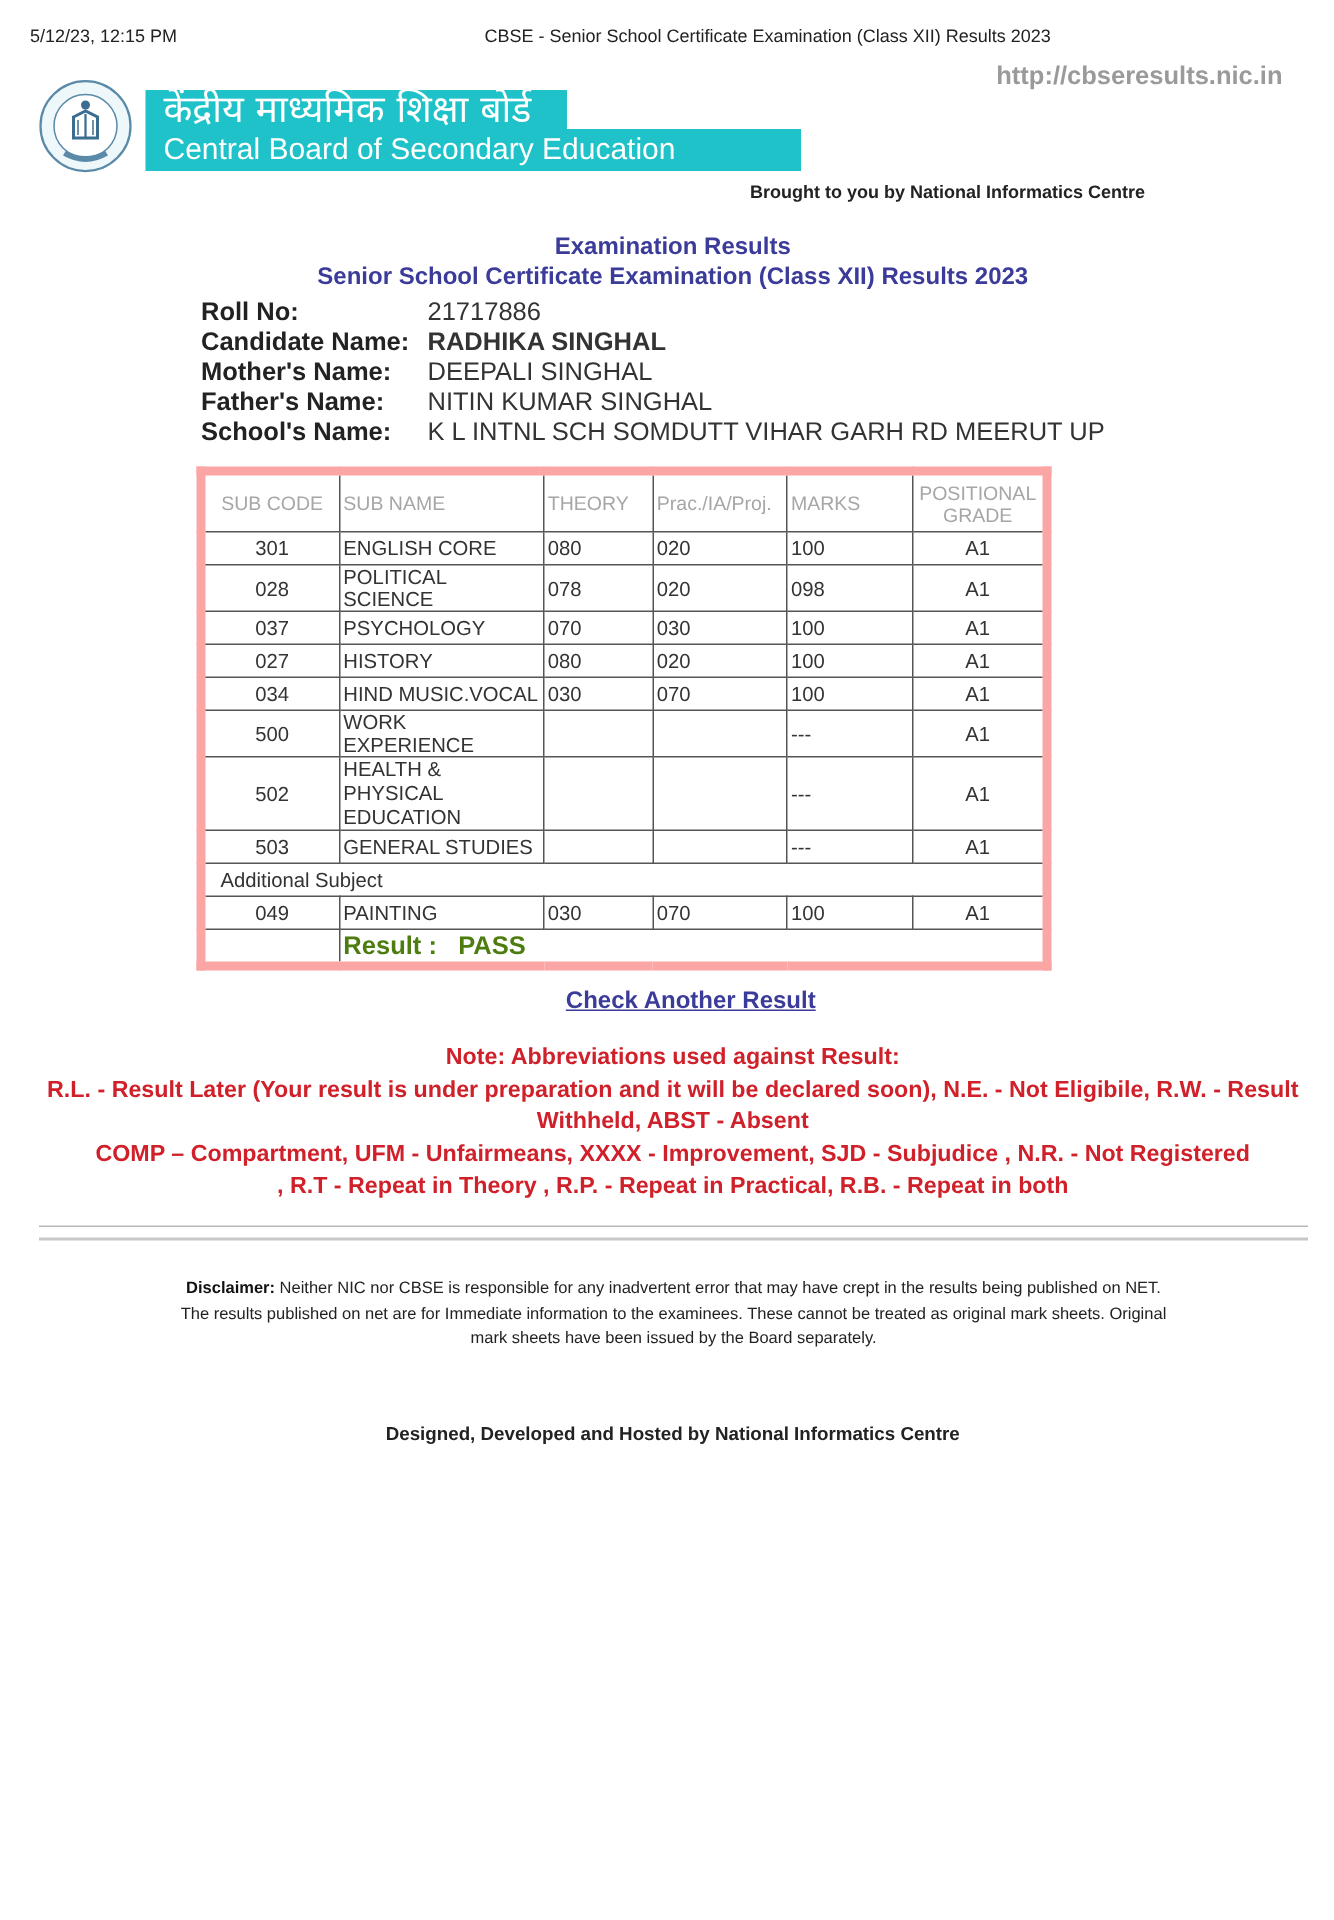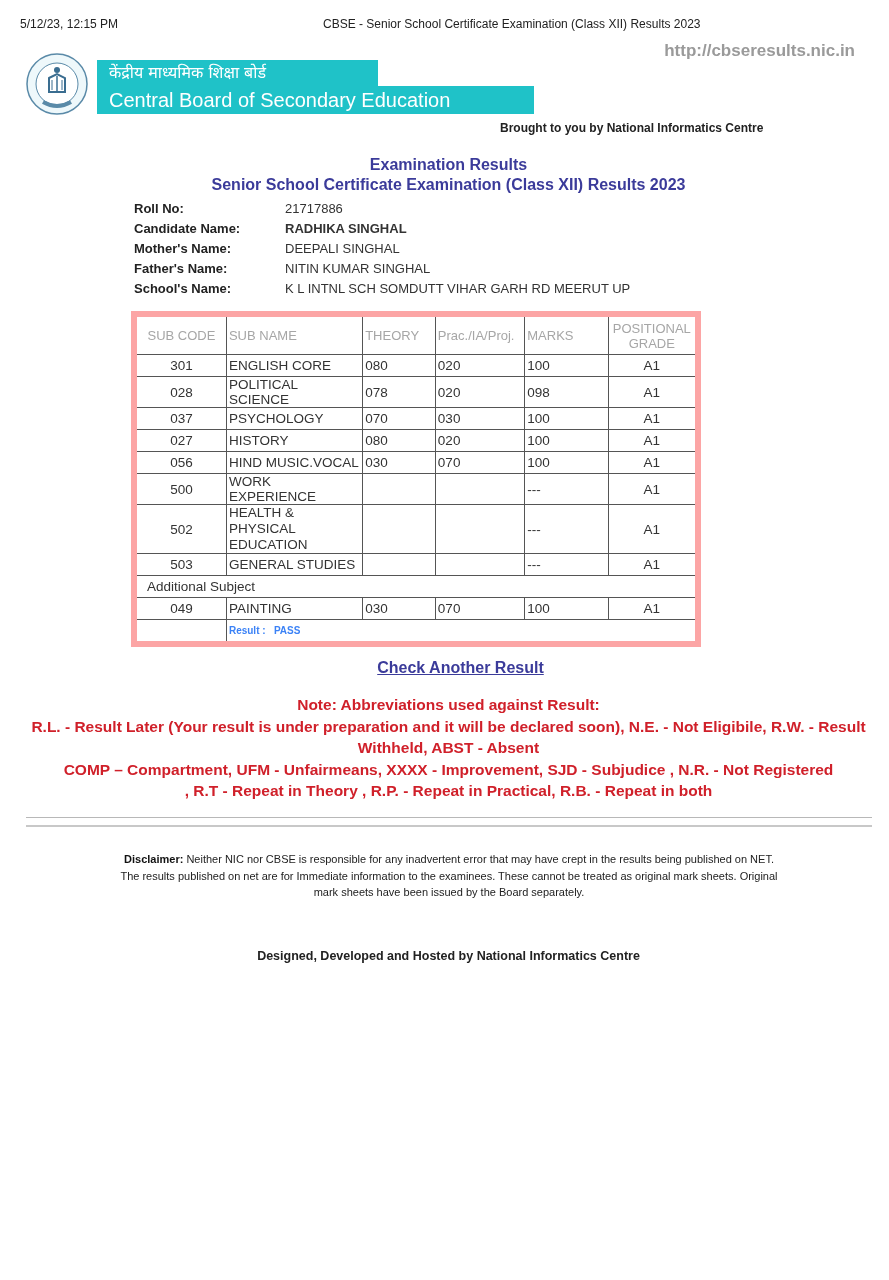--- a/index.html
+++ b/index.html
@@ -8,52 +8,52 @@
       font-family: "Liberation Sans", sans-serif; color: #222;
     }
     .abs { position: absolute; }
     .print-date { left: 20px; top: 17px; font-size: 12px; color: #222; }
     .print-title { left: 323px; top: 17px; font-size: 12px; color: #222; }
     .site-url { right: 34px; top: 41px; font-size: 17px; font-weight: bold; color: #9a9a9a; }
 
     .emblem { left: 25px; top: 52px; width: 64px; height: 64px; }
     .banner-hi {
       left: 97px; top: 60px; height: 26px; width: 281px;
-      background: #1fc2c8; color: #fff; font-size: 16px; line-height: 26px;
+      background: #1fc2c8; color: #fff; font-size: 25px; line-height: 26px;
       padding-left: 12px; box-sizing: border-box; font-family: "DejaVu Sans", sans-serif;
     }
     .banner-en {
       left: 97px; top: 86px; height: 28px; width: 437px;
       background: #1fc2c8; color: #fff; font-size: 20px; line-height: 28px;
       padding-left: 12px; box-sizing: border-box;
     }
     .brought { left: 500px; top: 121px; font-size: 12px; font-weight: bold; color: #222; }
 
     .exam-h1 { left: 0; width: 897px; top: 156px; text-align: center; font-size: 16px; font-weight: bold; color: #3b3b9a; }
     .exam-h2 { left: 0; width: 897px; top: 176px; text-align: center; font-size: 16px; font-weight: bold; color: #3b3b9a; }
 
-    .info { left: 134px; top: 198px; font-size: 13px; border-collapse: collapse; }
+    .info { left: 134px; top: 198px; font-size: 17px; border-collapse: collapse; }
     .info td { padding: 0; height: 20px; vertical-align: middle; }
     .info td.lbl { width: 151px; font-weight: bold; color: #222; }
     .info td.val { color: #333; }
     .info td.val.bold { font-weight: bold; margin-top: 48px; }
 
     table.marks {
       position: absolute; left: 131px; top: 311px; width: 570px;
       border-collapse: collapse; font-size: 13.5px; color: #333;
       border: 6px solid #fca5a5;
     }
     table.marks td, table.marks th {
       border: 1px solid #555; padding: 0 2px; height: 21px; text-align: left; font-weight: normal;
     }
     table.marks th { color: #a6a6a6; font-size: 13px; height: 37px; }
     table.marks th.c, table.marks td.c { text-align: center; }
     table.marks tr.tall td { height: 36px; }
     table.marks td.addl { color: #333; }
-    table.marks td.result { color: #3b82f6; font-weight: bold; font-size: 10px; }
+    table.marks td.result { color: #4d7c0f; font-weight: bold; font-size: 17px; }
 
     .check { left: 0; width: 897px; top: 659px; text-align: center; font-size: 16px; font-weight: bold; }
     .check a { color: #3b3b9a; text-decoration: underline; margin-left: 24px; }
     .note { left: 20px; width: 857px; top: 694px; text-align: center; font-size: 15.5px; font-weight: bold; color: #d0202a; line-height: 21.5px; }
 
     .hr1 { left: 26px; width: 846px; top: 817px; border-top: 1px solid #b8b8b8; }
     .hr2 { left: 26px; width: 846px; top: 825px; border-top: 2px solid #c8c8c8; }
 
     .disclaimer { left: 120px; width: 658px; top: 851px; text-align: center; font-size: 11px; color: #222; line-height: 16.5px; }
     .disclaimer b { color: #111; }
@@ -155,21 +155,21 @@
       </tr>
       <tr>
         <td class="c">027</td>
         <td>HISTORY</td>
         <td>080</td>
         <td>020</td>
         <td>100</td>
         <td class="c">A1</td>
       </tr>
       <tr>
-        <td class="c">056</td>
+        <td class="c">034</td>
         <td>HIND MUSIC.VOCAL</td>
         <td>030</td>
         <td>070</td>
         <td>100</td>
         <td class="c">A1</td>
       </tr>
       <tr>
         <td class="c">500</td>
         <td>WORK EXPERIENCE</td>
         <td></td>

